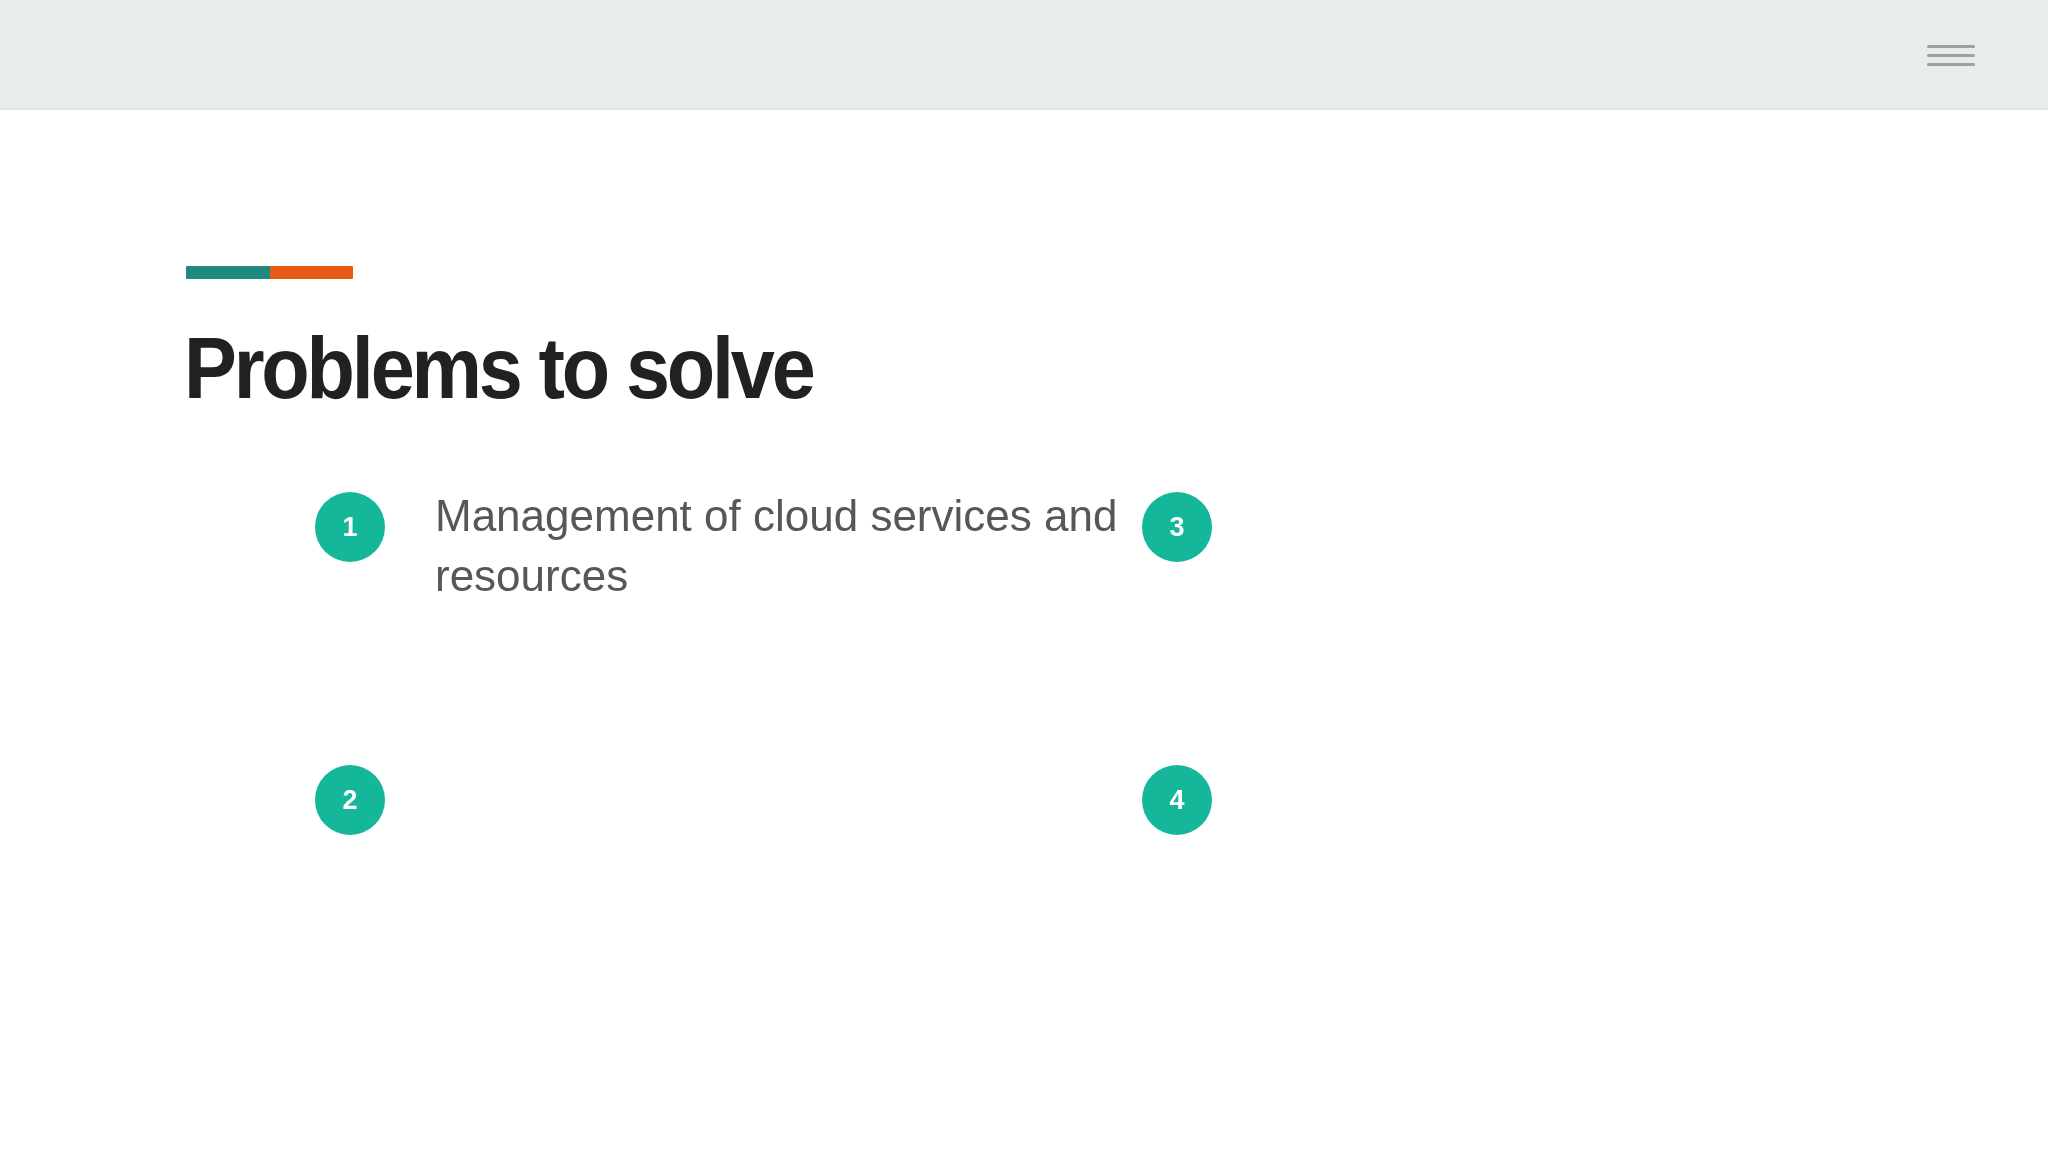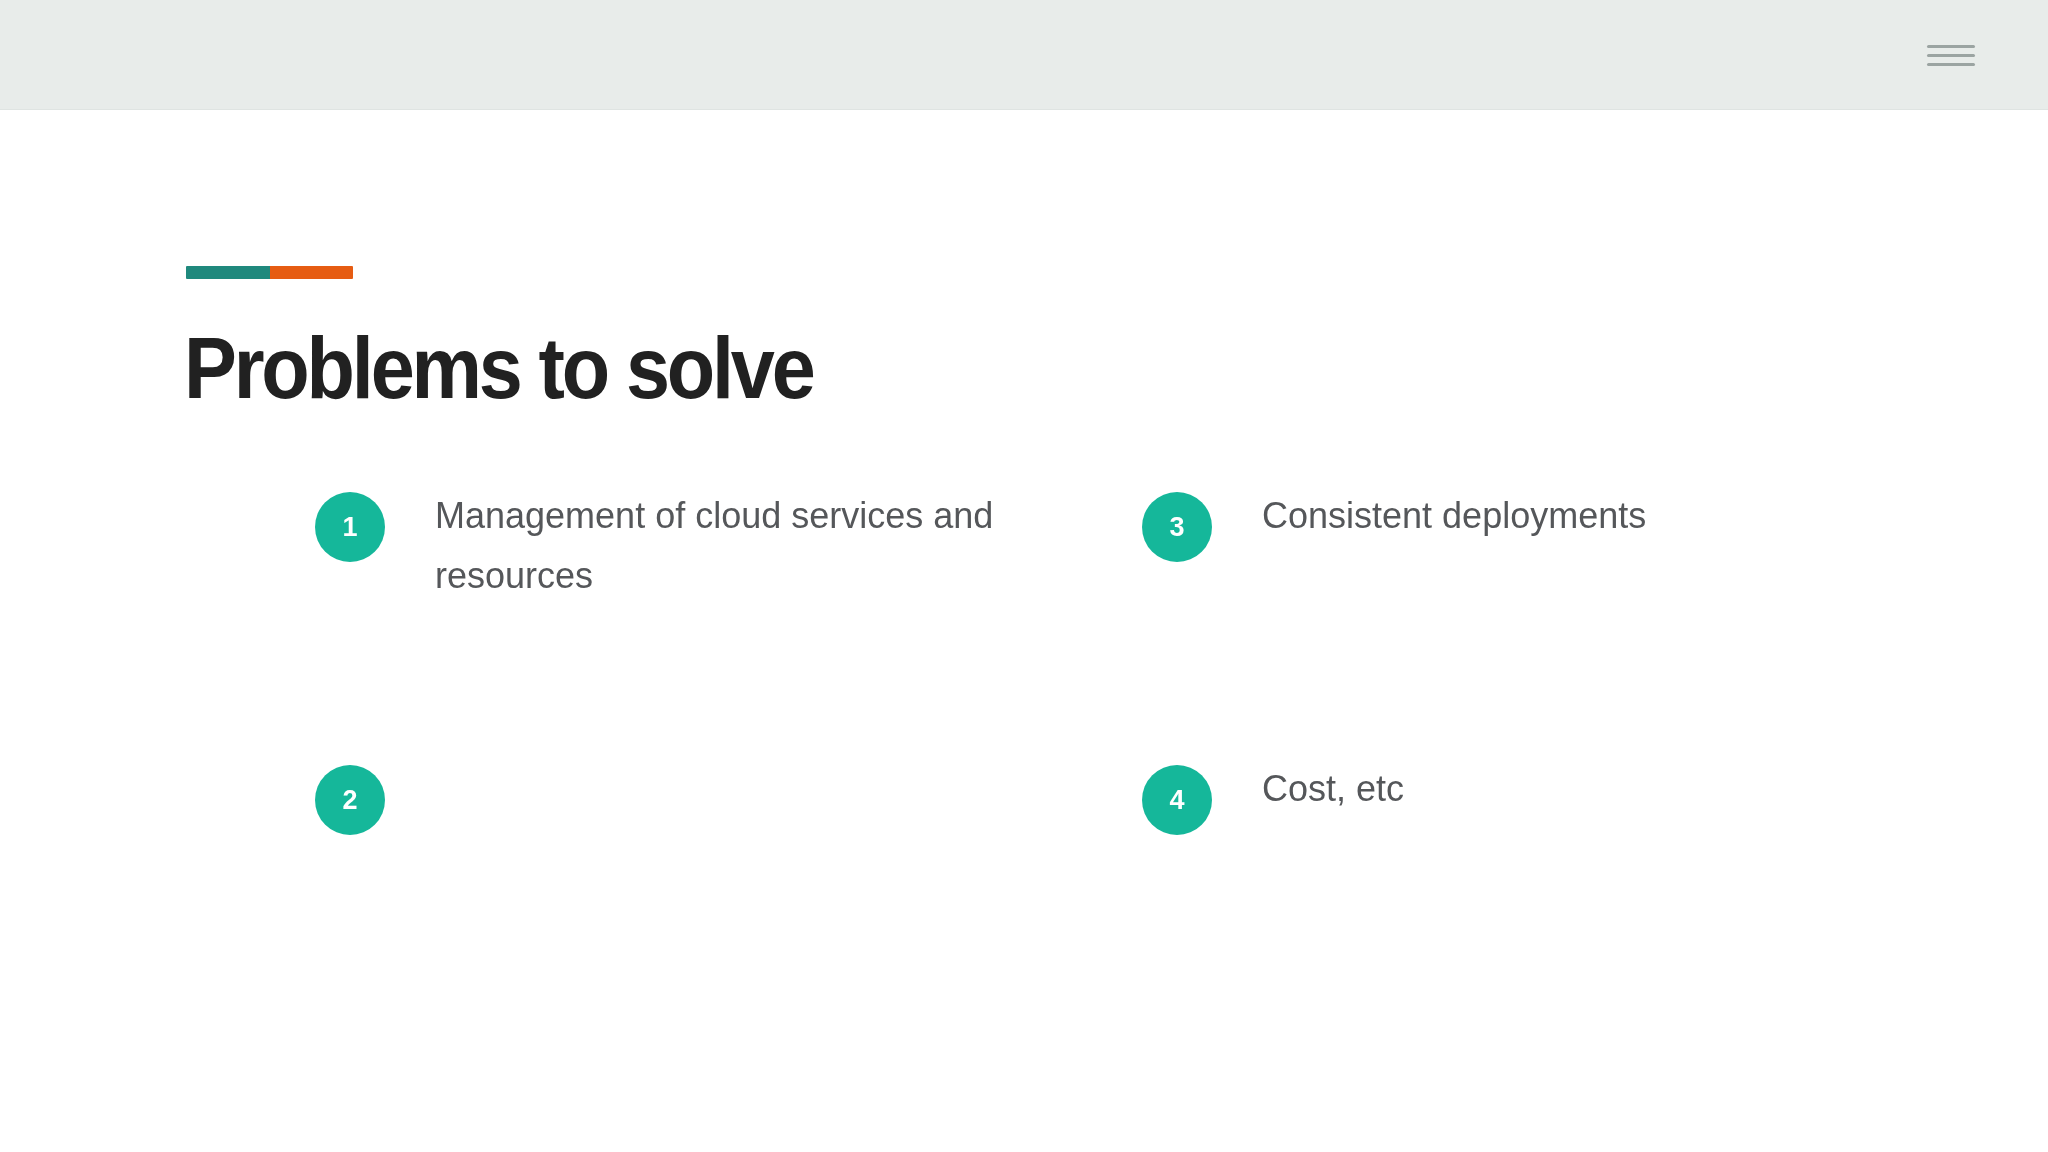--- a/index.html
+++ b/index.html
@@ -84,21 +84,21 @@
     background: #15b79a;
     color: #ffffff;
     font-size: 27px;
     font-weight: 700;
     display: flex;
     align-items: center;
     justify-content: center;
   }
   .item .label {
     margin-top: -6px;
-    font-size: 36px;
+    font-size: 44px;
     line-height: 60px;
     color: #55575a;
     max-width: 700px;
   }
   .item-1 { left: 315px;  top: 492px; }
   .item-2 { left: 315px;  top: 765px; }
   .item-3 { left: 1142px; top: 492px; }
   .item-4 { left: 1142px; top: 765px; }
 </style>
 </head>
@@ -131,23 +131,21 @@
   <div class="item item-2">
     <div class="badge">
       <span>2</span>
     </div>
   </div>
 
   <div class="item item-3">
     <div class="badge">
       <span>3</span>
     </div>
-    <div class="label">Consistent deployments</div>
   </div>
 
   <div class="item item-4">
     <div class="badge">
       <span>4</span>
     </div>
-    <div class="label">Cost, etc</div>
   </div>
 
 </div>
 
 </body></html>

